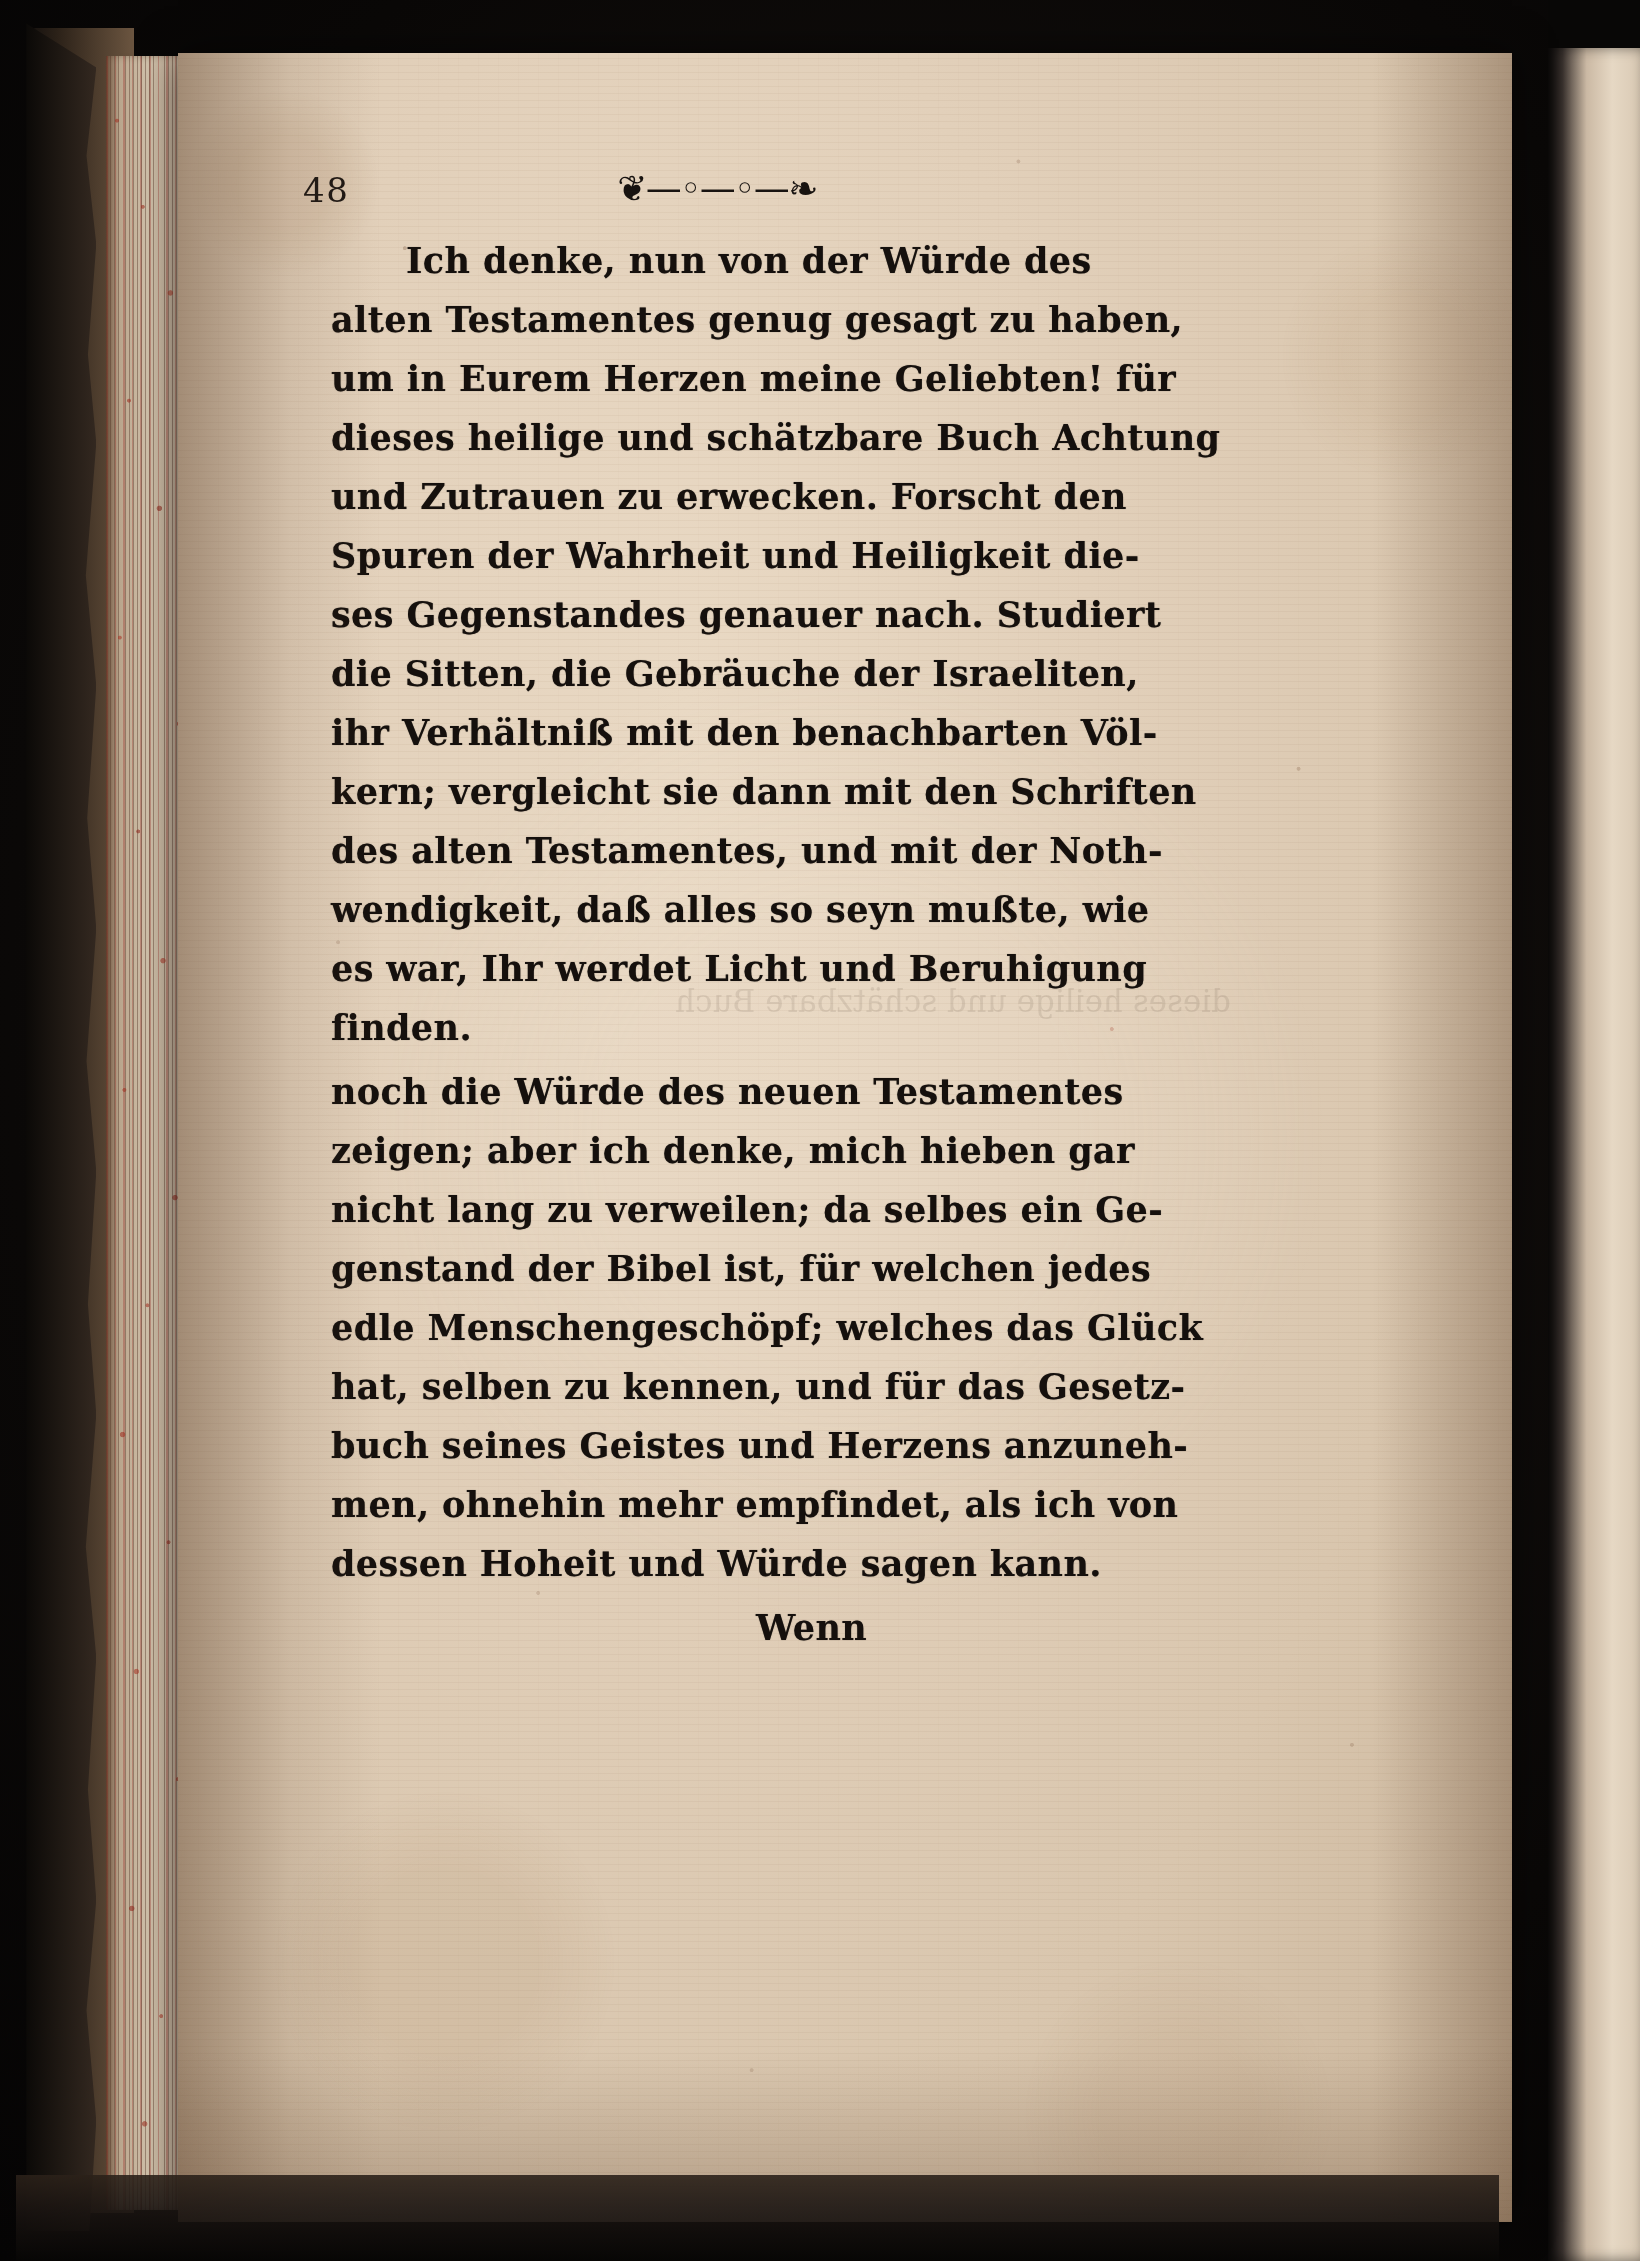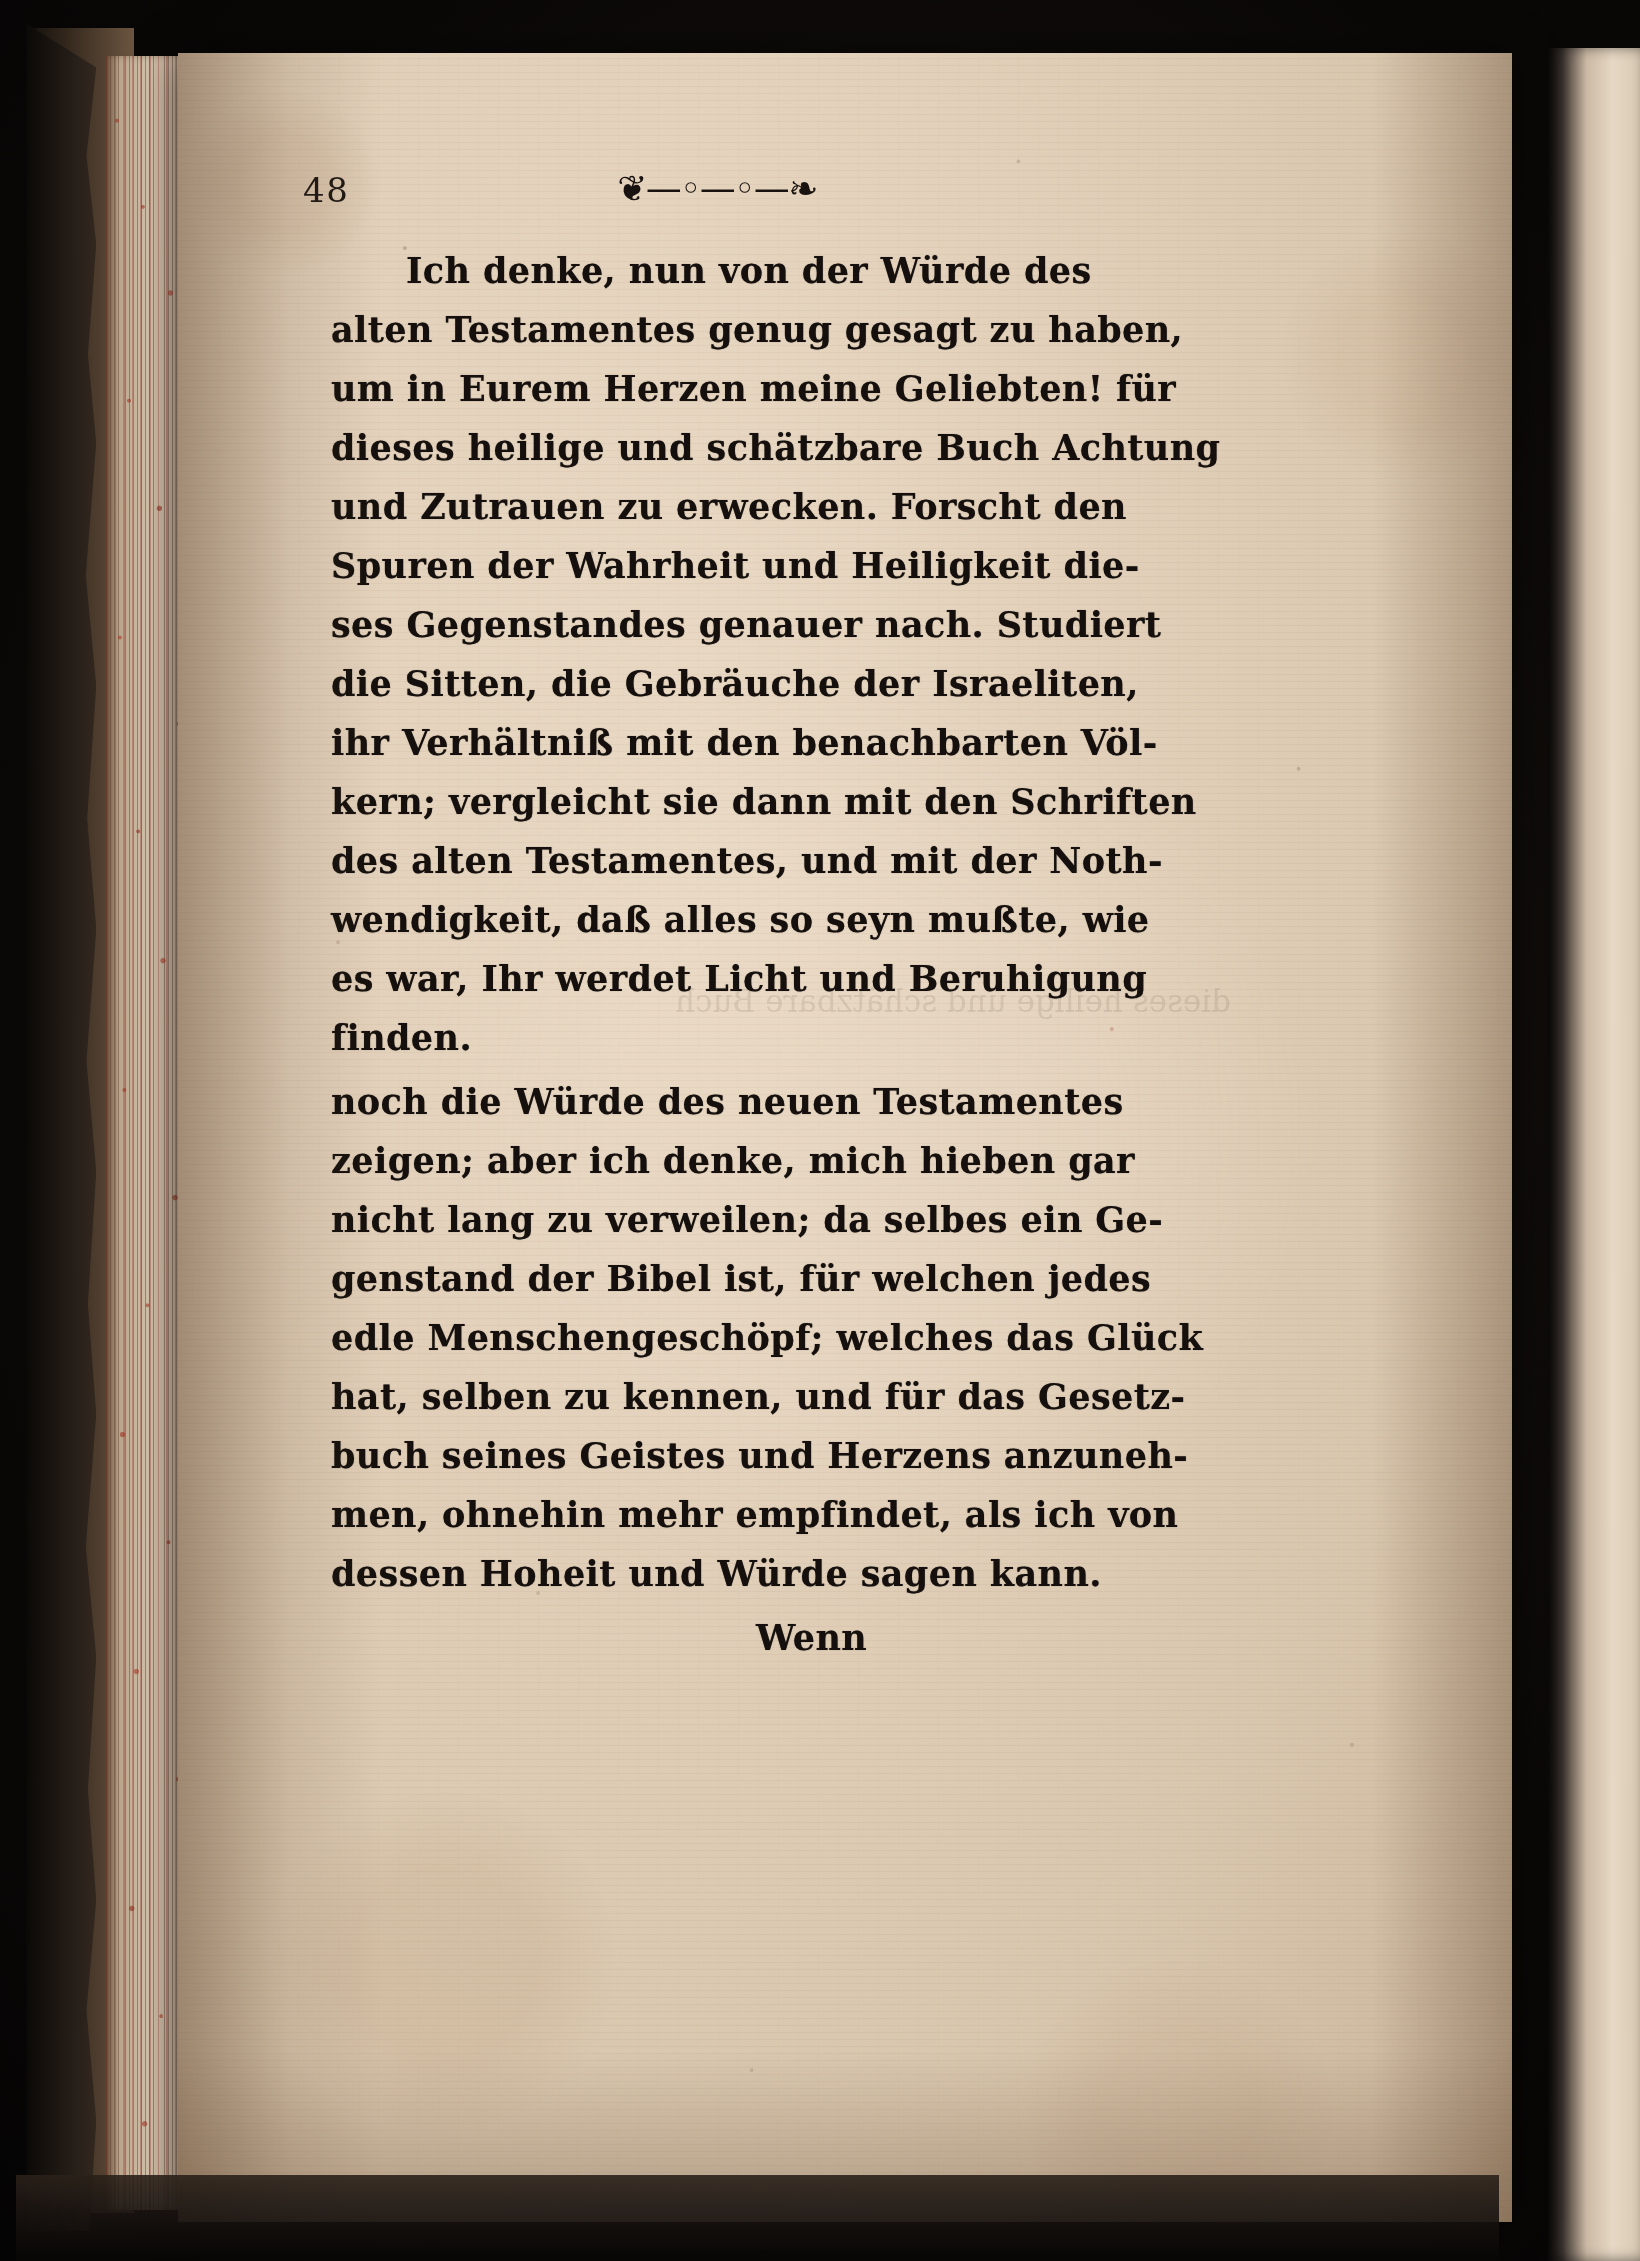--- a/index.html
+++ b/index.html
@@ -214,21 +214,21 @@
     font-size: 36px;
     color: #181310;
     letter-spacing: -1.6px;
     font-family: "DejaVu Sans", sans-serif;
     white-space: nowrap;
   }
 
   
   .body-text {
     position: absolute;
-    left: 153px; top: 188px;
+    left: 153px; top: 178px;
     width: 961px;
   }
   .para {
     margin: 0 0 4.7px 0;
   }
   .line {
     display: block;
     color: #15100d;
     font-family: "DejaVu Serif", serif;
     font-weight: 700;

